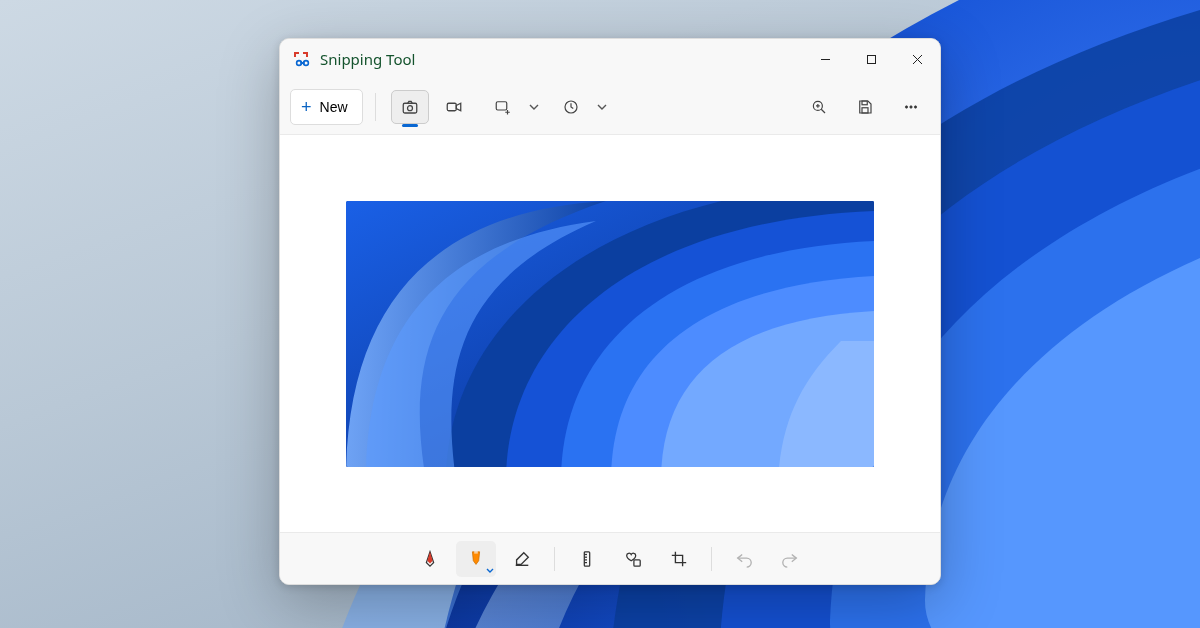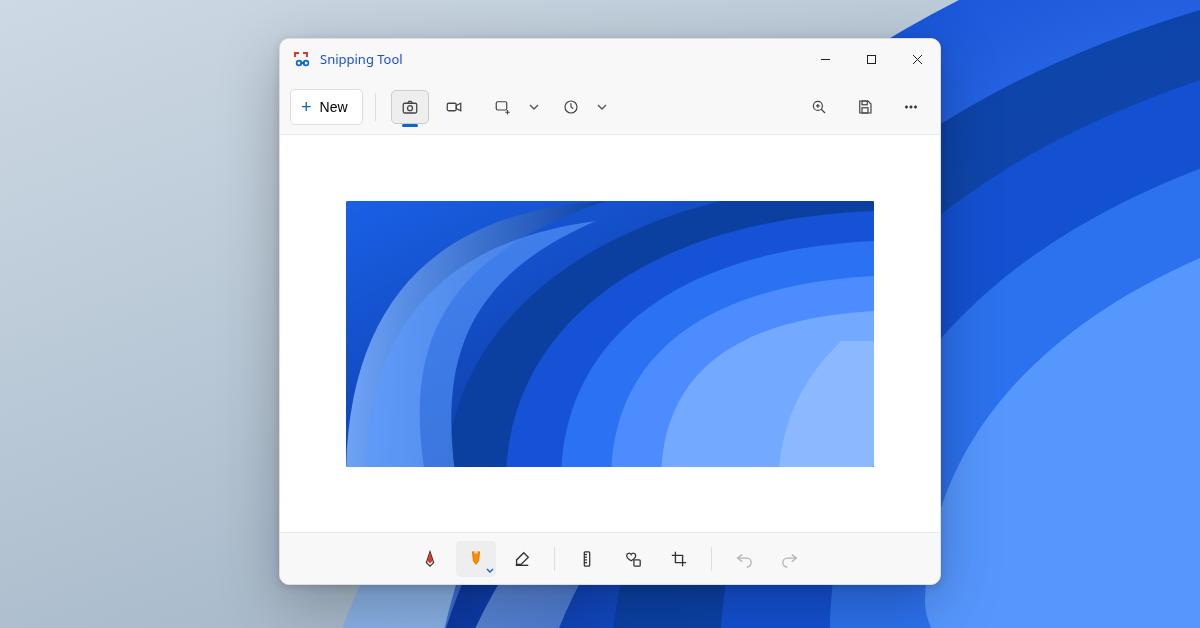--- a/index.html
+++ b/index.html
@@ -28,21 +28,21 @@
     overflow: hidden;
   }
 
   .titlebar {
     height: 40px;
     display: flex; align-items: center;
     padding-left: 12px;
     background: #f8f8f8;
   }
   .app-icon { width:18px; height:18px; margin-right:10px; }
-  .title-text { font-size: 13px; color: #1d4ed8; }
+  .title-text { font-size: 15px; color: #14532d; }
   .titlebar-spacer { flex:1; }
   .winctrl { width:46px; height:40px; display:flex; align-items:center; justify-content:center; color:#333; }
   .winctrl svg { width:11px; height:11px; }
 
   .toolbar {
     height: 56px;
     display:flex; align-items:center;
     padding: 0 10px;
     gap: 8px;
     background:#f8f8f8;

